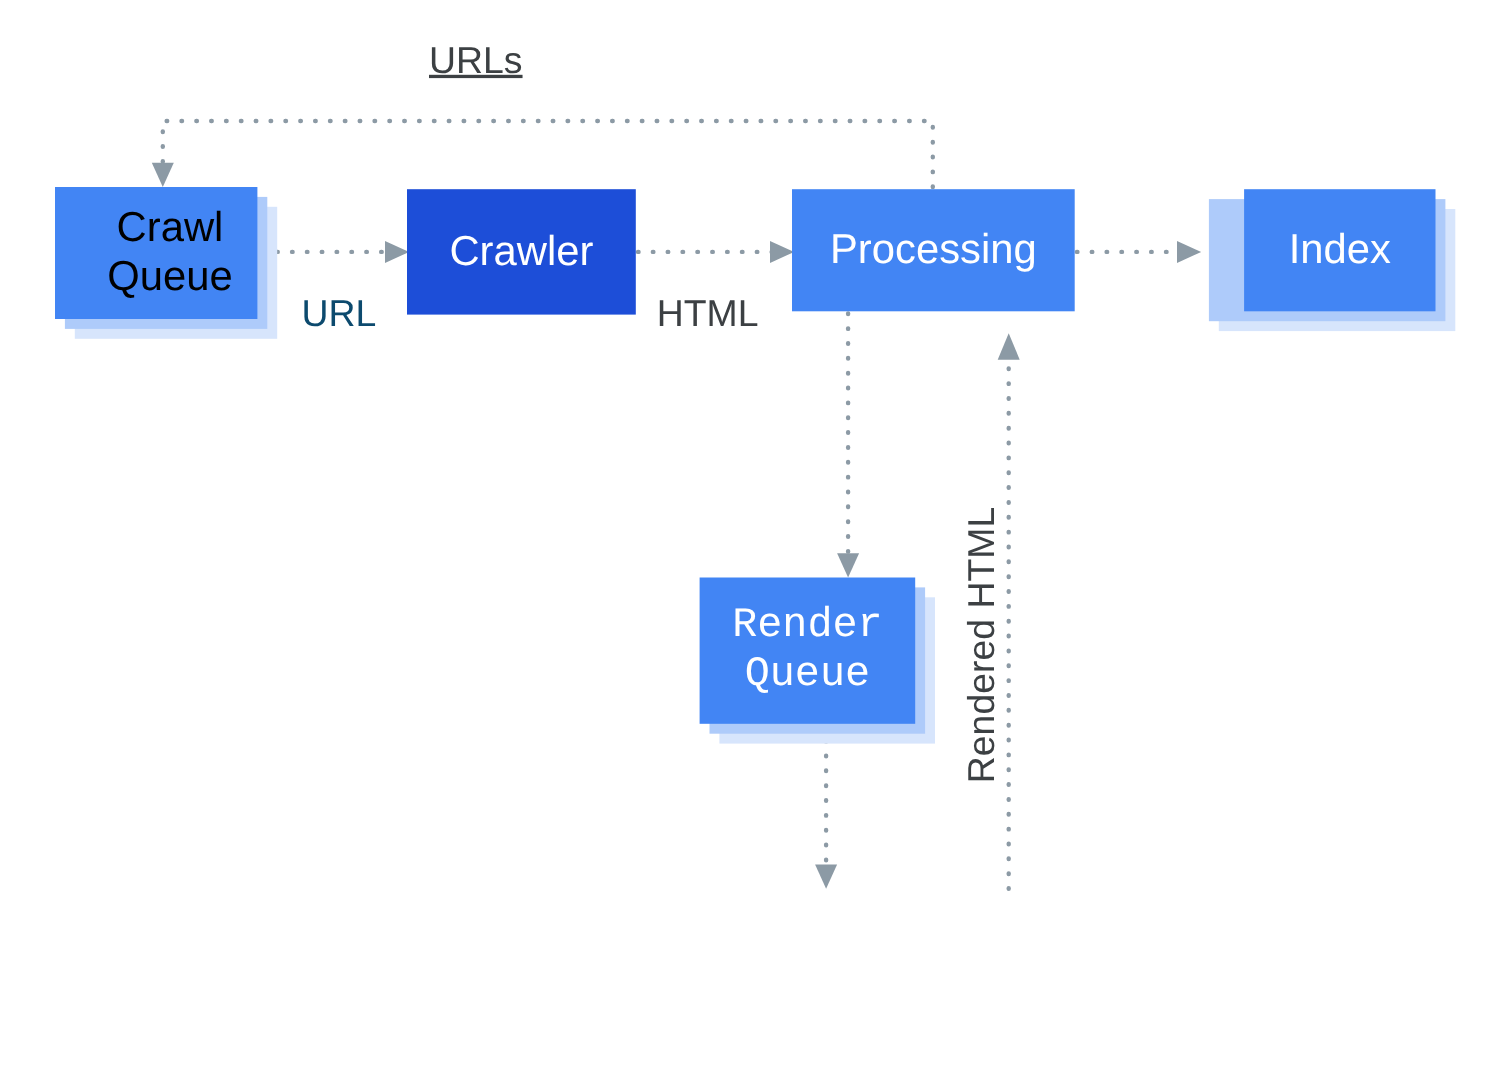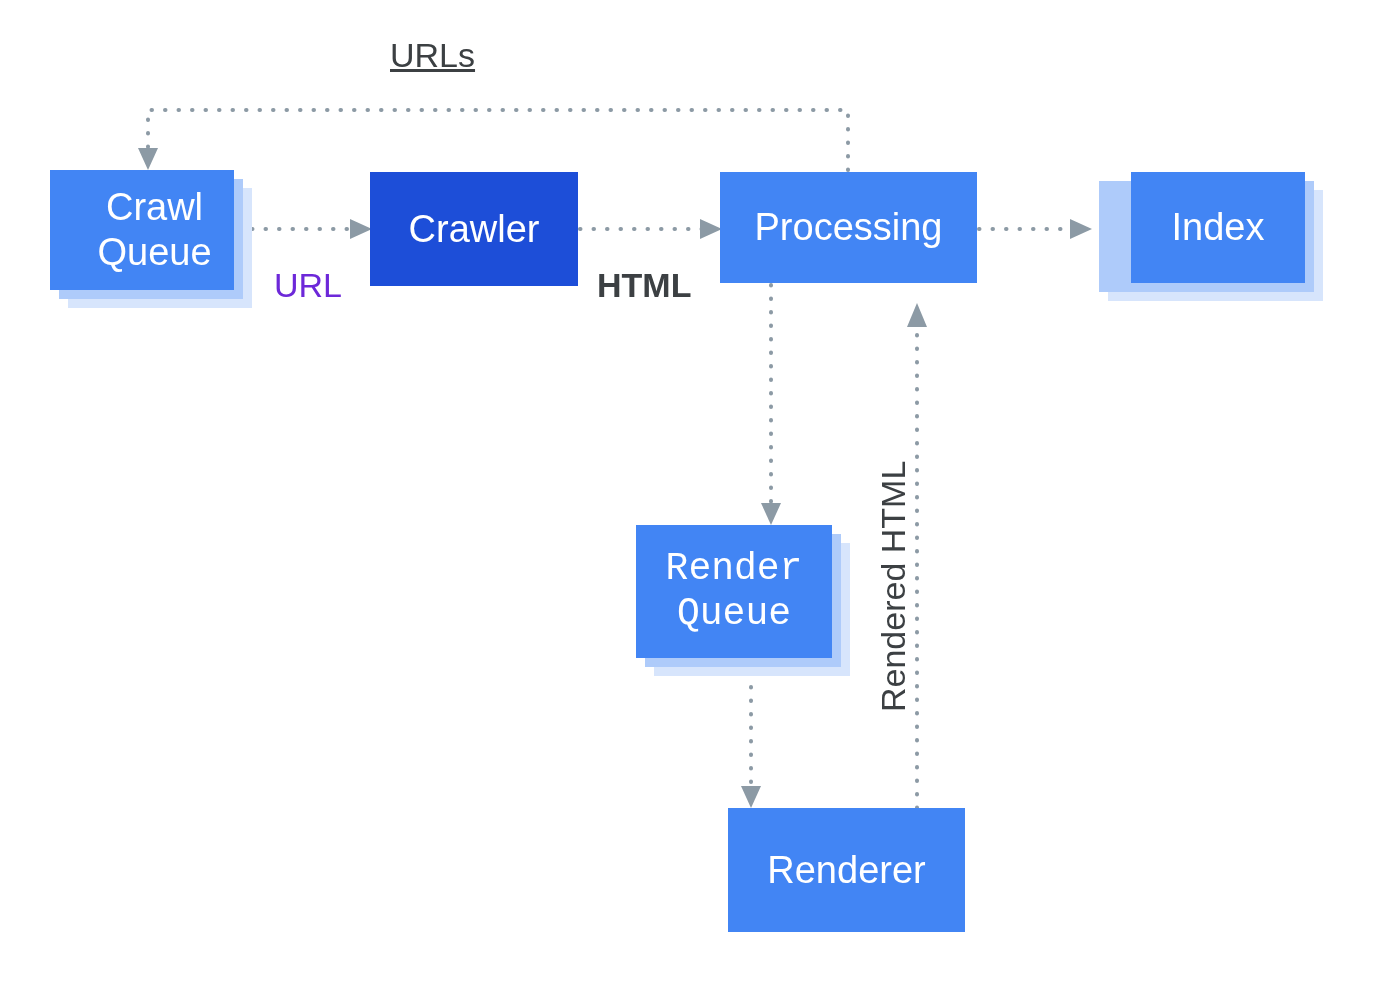--- a/index.html
+++ b/index.html
@@ -120,21 +120,21 @@
 
     <g>
       <path class="dotline" d="M 917 808 L 917 325" style="stroke: rgb(140, 154, 165);"></path>
       <polygon class="arrowhead" points="907,327 927,327 917,303" style="fill: rgb(140, 154, 165);"></polygon>
     </g>
   </svg>
 
   <div class="node" style="left: 50px; top: 170px; width: 184px; height: 120px;">
     <div class="shadow2" style="background: rgb(215, 229, 252);"></div>
     <div class="shadow1" style="background: rgb(174, 203, 250);"></div>
-    <div class="face" style="font-size: 38px; background: rgb(66, 133, 244); color: #ffffff; padding-left: 25px;">Crawl
+    <div class="face" style="font-size: 38px; background: rgb(66, 133, 244); color: #000000; padding-left: 25px;">Crawl
 Queue</div>
   </div>
 
   <div class="node flat" style="left: 370px; top: 172px; width: 208px; height: 114px;">
 
     <div class="face" style="font-size: 38px; background: #1d4ed8; color: rgb(255, 255, 255);">Crawler</div>
   </div>
 
   <div class="node flat" style="left: 720px; top: 172px; width: 257px; height: 111px;">
 
@@ -147,23 +147,19 @@
     <div class="face" style="font-size: 38px; background: rgb(66, 133, 244); color: rgb(255, 255, 255); margin-left: 41px;">Index</div>
   </div>
 
   <div class="node" style="left: 636px; top: 525px; width: 196px; height: 133px; font-family: Liberation Mono, monospace;">
     <div class="shadow2" style="background: rgb(215, 229, 252);"></div>
     <div class="shadow1" style="background: rgb(174, 203, 250);"></div>
     <div class="face" style="font-size: 38px; background: rgb(66, 133, 244); color: rgb(255, 255, 255);">Render
 Queue</div>
   </div>
 
-  <div class="node flat" style="left: 728px; top: 808px; width: 237px; height: 124px;">
-
-    <div class="face" style="font-size: 38px; background: rgb(66, 133, 244); color: rgb(255, 255, 255);">Renderer</div>
-  </div>
 
   <div class="edge-label" style="left: 390px; top: 38px; color: rgb(60, 64, 67); text-decoration: underline;">URLs</div>
-  <div class="edge-label" style="left: 274px; top: 268px; color: #6d28d9;">URL</div>
-  <div class="edge-label" style="left: 597px; top: 268px; color: rgb(60, 64, 67); font-weight: bold;">HTML</div>
+  <div class="edge-label" style="left: 274px; top: 268px; color: #0c4a6e;">URL</div>
+  <div class="edge-label" style="left: 597px; top: 268px; color: rgb(60, 64, 67);">HTML</div>
   <div class="edge-label rot" style="left: 876px; top: 712px; color: rgb(60, 64, 67);">Rendered HTML</div>
 
 </div>
 
 </body></html>

